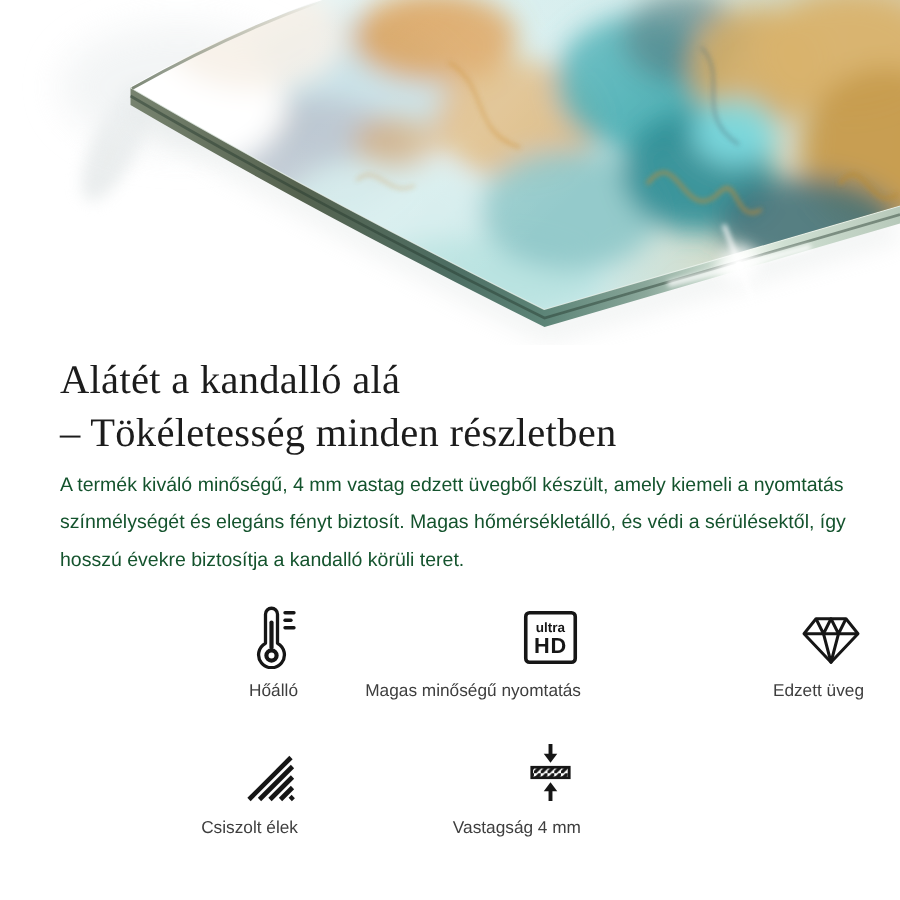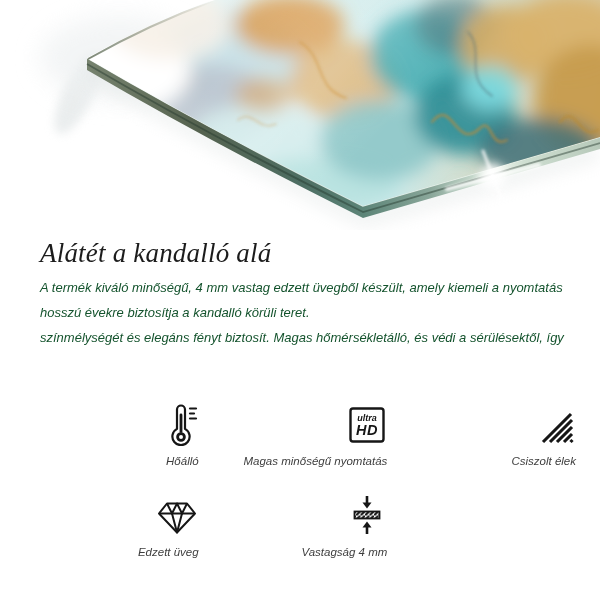--- a/index.html
+++ b/index.html
@@ -1,20 +1,20 @@
 <!DOCTYPE html>
 <html><head>
 <meta charset="utf-8">
 <style>
   html,body { margin:0; padding:0; }
   body {
     width:600px; height:600px; background:#ffffff; overflow:hidden;
     font-family:"Liberation Sans","DejaVu Sans",sans-serif; color:#3c3c3c;
   }
-  .page { position:relative; width:600px; height:600px; background:#ffffff;font-style:italic; }
+  .page { position:relative; width:600px; height:600px; background:#ffffff; }
 
   .hero { position:absolute; top:0; left:0; width:600px; height:230px; }
 
   .content { position:absolute; top:230px; left:40px; width:520px; }
   .title { font-family:"Liberation Serif","DejaVu Serif",serif; font-weight:400;
            font-size:27px; line-height:35px; color:#1c1c1c; letter-spacing:0.2px; }
   .title div { white-space:nowrap; }
   .desc { margin-top:4px; font-size:13px; line-height:25px; color:#14532d; }
   .desc div { white-space:nowrap; }
 
@@ -128,25 +128,26 @@
         <path d="M447,189 L539,165" stroke="#ffffff" stroke-width="4" opacity="0.85" filter="url(#b2)" stroke-linecap="round"></path>
         <path d="M483,151 L503,203" stroke="#ffffff" stroke-width="3" opacity="0.8" filter="url(#b2)" stroke-linecap="round"></path>
         <circle cx="493" cy="177" r="2.6" fill="#ffffff"></circle>
       </g>
     </svg>
   </div>
 
   <div class="content">
     <h1 class="title" style="margin:6px 0 0 0;">
       <div>Alátét a kandalló alá</div>
+      <div>– Tökéletesség minden részletben</div>
     </h1>
     <div class="desc">
       <div>A termék kiváló minőségű, 4 mm vastag edzett üvegből készült, amely kiemeli a nyomtatás</div>
+      <div>színmélységét és elegáns fényt biztosít. Magas hőmérsékletálló, és védi a sérülésektől, így</div>
       <div>hosszú évekre biztosítja a kandalló körüli teret.</div>
-      <div>színmélységét és elegáns fényt biztosít. Magas hőmérsékletálló, és védi a sérülésektől, így</div>
     </div>
   </div>
 
   <div class="features">
 
     <div class="feature">
       <div class="icon-wrap">
         <svg width="34" height="44" viewBox="0 0 34 44">
           <path class="ic" d="M12,26.9 a8.6,8.6 0 1 0 8,0 V7.5 a4,4 0 0 0 -8,0 Z" stroke-linejoin="round"></path>
           <line x1="16" y1="13" x2="16" y2="29.5" stroke="#161616" stroke-width="2.8" stroke-linecap="round"></line>
@@ -168,45 +169,45 @@
           <text x="20" y="16" text-anchor="middle" font-family="Liberation Sans, sans-serif" font-size="9" font-weight="bold" fill="#161616">ultra</text>
           <text x="20" y="30" text-anchor="middle" font-family="Liberation Sans, sans-serif" font-size="14.5" font-weight="bold" letter-spacing="0.5" fill="#161616">HD</text>
         </svg>
       </div>
       <div class="feature-label">Magas minőségű nyomtatás</div>
     </div>
 
 
     <div class="feature">
       <div class="icon-wrap">
+        <svg width="44" height="38" viewBox="0 0 44 38">
+          <g fill="none" stroke="#161616" stroke-width="2" stroke-linejoin="round">
+            <path d="M4,14.5 L12,4.5 H32 L40,14.5 L22,33.5 Z"></path>
+            <path d="M4,14.5 H40"></path>
+            <path d="M12,4.5 L17,14.5 L22,4.5 L27,14.5 L32,4.5"></path>
+            <path d="M17,14.5 L22,33.5 L27,14.5"></path>
+          </g>
+        </svg>
+      </div>
+      <div class="feature-label">Edzett üveg</div>
+    </div>
+
+    <div class="feature">
+      <div class="icon-wrap">
         <svg width="38" height="38" viewBox="0 0 38 38">
           <g stroke="#161616" stroke-width="3.1">
             <line x1="5" y1="34" x2="33" y2="6"></line>
             <line x1="12" y1="34" x2="34" y2="12"></line>
             <line x1="19" y1="34" x2="34" y2="19"></line>
             <line x1="26" y1="34" x2="34" y2="26"></line>
             <line x1="32.5" y1="34" x2="34.5" y2="32"></line>
           </g>
         </svg>
       </div>
       <div class="feature-label">Csiszolt élek</div>
-    </div>
-
-    <div class="feature">
-      <div class="icon-wrap">
-        <svg width="44" height="38" viewBox="0 0 44 38">
-          <g fill="none" stroke="#161616" stroke-width="2" stroke-linejoin="round">
-            <path d="M4,14.5 L12,4.5 H32 L40,14.5 L22,33.5 Z"></path>
-            <path d="M4,14.5 H40"></path>
-            <path d="M12,4.5 L17,14.5 L22,4.5 L27,14.5 L32,4.5"></path>
-            <path d="M17,14.5 L22,33.5 L27,14.5"></path>
-          </g>
-        </svg>
-      </div>
-      <div class="feature-label">Edzett üveg</div>
     </div>
 
     <div class="feature">
       <div class="icon-wrap">
         <svg width="40" height="44" viewBox="0 0 40 44">
           <defs>
             <pattern id="hatch" patternUnits="userSpaceOnUse" width="4.5" height="4.5">
               <path d="M-1,5.5 L5.5,-1" stroke="#161616" stroke-width="2.2"></path>
             </pattern>
           </defs>

